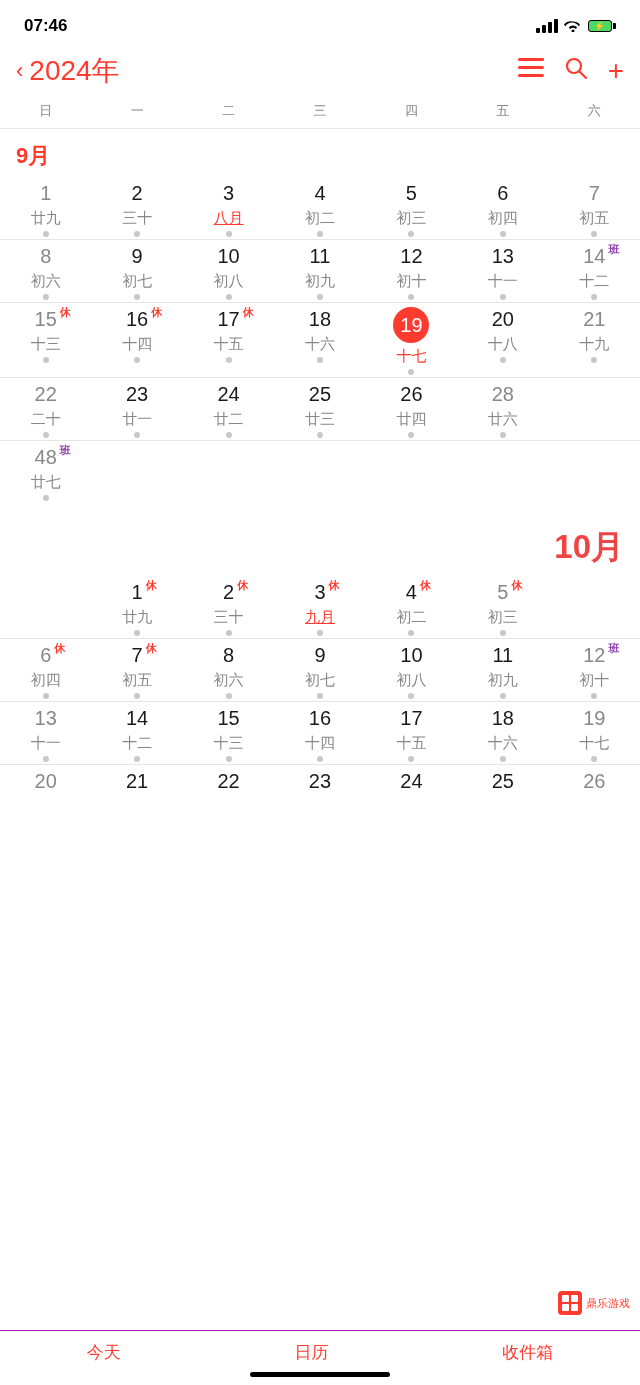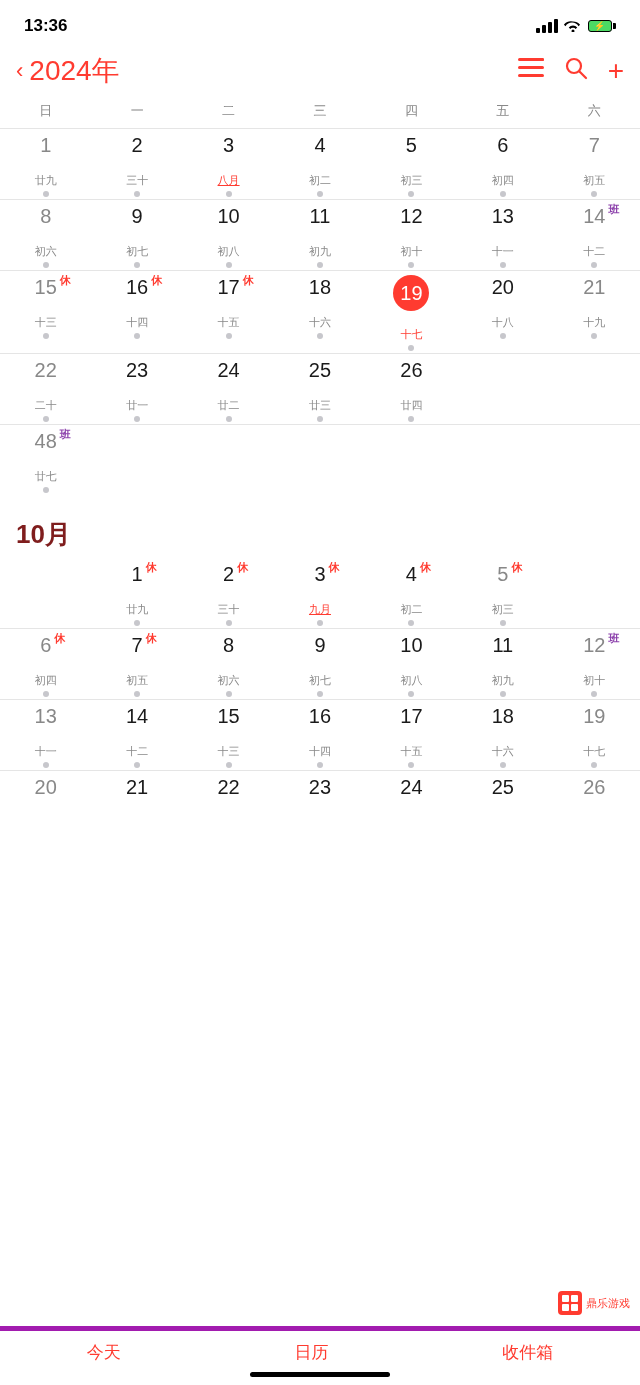--- a/index.html
+++ b/index.html
@@ -115,24 +115,24 @@
 
     
     .month-section { padding: 0 0 10px; }
     .month-label {
       font-size: 22px;
       font-weight: 600;
       color: #FF3B30;
       padding: 12px 16px 6px;
     }
     .month-label.center {
-      text-align: left;
-      color: #7f1d1d;
+      text-align: right;
+      color: #ef4444;
       font-weight: 700;
-      font-size: 26px;
+      font-size: 33px;
     }
 
     
     .cal-grid {
       display: grid;
       grid-template-columns: repeat(7, 1fr);
     }
     .cal-cell {
       display: flex;
       flex-direction: column;
@@ -155,23 +155,23 @@
       width: 36px;
       height: 36px;
       display: flex;
       align-items: center;
       justify-content: center;
       font-size: 20px;
     }
     .day-number.sunday { color: #888; }
     .day-number.saturday { color: #888; }
     .day-lunar {
-      font-size: 11px;
+      font-size: 15px;
       color: #888;
-      margin-top: 16px;
+      margin-top: 4px;
     }
     .day-lunar.red { color: #FF3B30; }
     .day-dot {
       width: 6px;
       height: 6px;
       border-radius: 50%;
       background: #c7c7cc;
       margin-top: 3px;
     }
 
@@ -181,21 +181,21 @@
       height: 1px;
       background: #e5e5e5;
     }
 
     
     .bottom-nav {
       position: fixed;
       bottom: 0;
       width: 640px;
       background: #fff;
-      border-top: 5px solid #a21caf;
+      border-top: 1px solid #a21caf;
     }
     .bottom-nav-items {
       display: flex;
       justify-content: space-around;
       padding: 10px 0 4px;
     }
     .nav-item {
       font-size: 17px;
       color: #FF3B30;
       cursor: pointer;
@@ -229,21 +229,21 @@
       justify-content: center;
       color: #fff;
       font-size: 10px;
       font-weight: bold;
     }
   </style>
 </head>
 <body>
 
 <div class="status-bar">
-  <span class="status-time">13:36</span>
+  <span class="status-time">07:46</span>
   <div class="status-icons">
     <div class="signal-bars">
       <span style="height:5px"></span>
       <span style="height:8px"></span>
       <span style="height:11px"></span>
       <span style="height:14px"></span>
     </div>
     <span class="wifi-icon">
       <svg width="18" height="14" viewBox="0 0 18 14">
           <path d="M9 11.5a1.5 1.5 0 110 3 1.5 1.5 0 010-3zm0-4a5.5 5.5 0 014.24 2l-1.56 1.56a3.5 3.5 0 00-5.36 0L4.76 9.5A5.5 5.5 0 019 7.5zm0-4a9.5 9.5 0 017.07 3.13L14.5 8.19A7.5 7.5 0 001.5 8.19L-.07 6.63A9.5 9.5 0 019 3.5z" fill="#000"></path>
@@ -286,20 +286,21 @@
   <div class="weekday-cell">日</div>
   <div class="weekday-cell">一</div>
   <div class="weekday-cell">二</div>
   <div class="weekday-cell">三</div>
   <div class="weekday-cell">四</div>
   <div class="weekday-cell">五</div>
   <div class="weekday-cell">六</div>
 </div>
 
 <div class="month-section">
+  <div class="month-label">9月</div>
   <div class="cal-grid">
 
     <div class="cal-cell">
       <div class="day-number sunday">1</div>
       <div class="day-lunar">廿九</div>
       <div class="day-dot"></div>
     </div>
     <div class="cal-cell">
       <div class="day-number">2</div>
       <div class="day-lunar">三十</div>
@@ -434,20 +435,25 @@
       <div class="day-dot"></div>
     </div>
     <div class="cal-cell">
       <div class="day-number">25</div>
       <div class="day-lunar">廿三</div>
       <div class="day-dot"></div>
     </div>
     <div class="cal-cell">
       <div class="day-number">26</div>
       <div class="day-lunar">廿四</div>
+      <div class="day-dot"></div>
+    </div>
+    <div class="cal-cell">
+      <div class="day-number saturday">28</div>
+      <div class="day-lunar">廿六</div>
       <div class="day-dot"></div>
     </div>
     <div class="week-separator"></div>
 
     <div class="cal-cell">
       <div style="position:relative;display:inline-block;">
         <div class="day-number sunday">48</div>
         <span style="position:absolute;top:-2px;right:-14px;font-size:11px;font-weight:700;color:#8e44ad;">班</span>
       </div>
       <div class="day-lunar">廿七</div>

